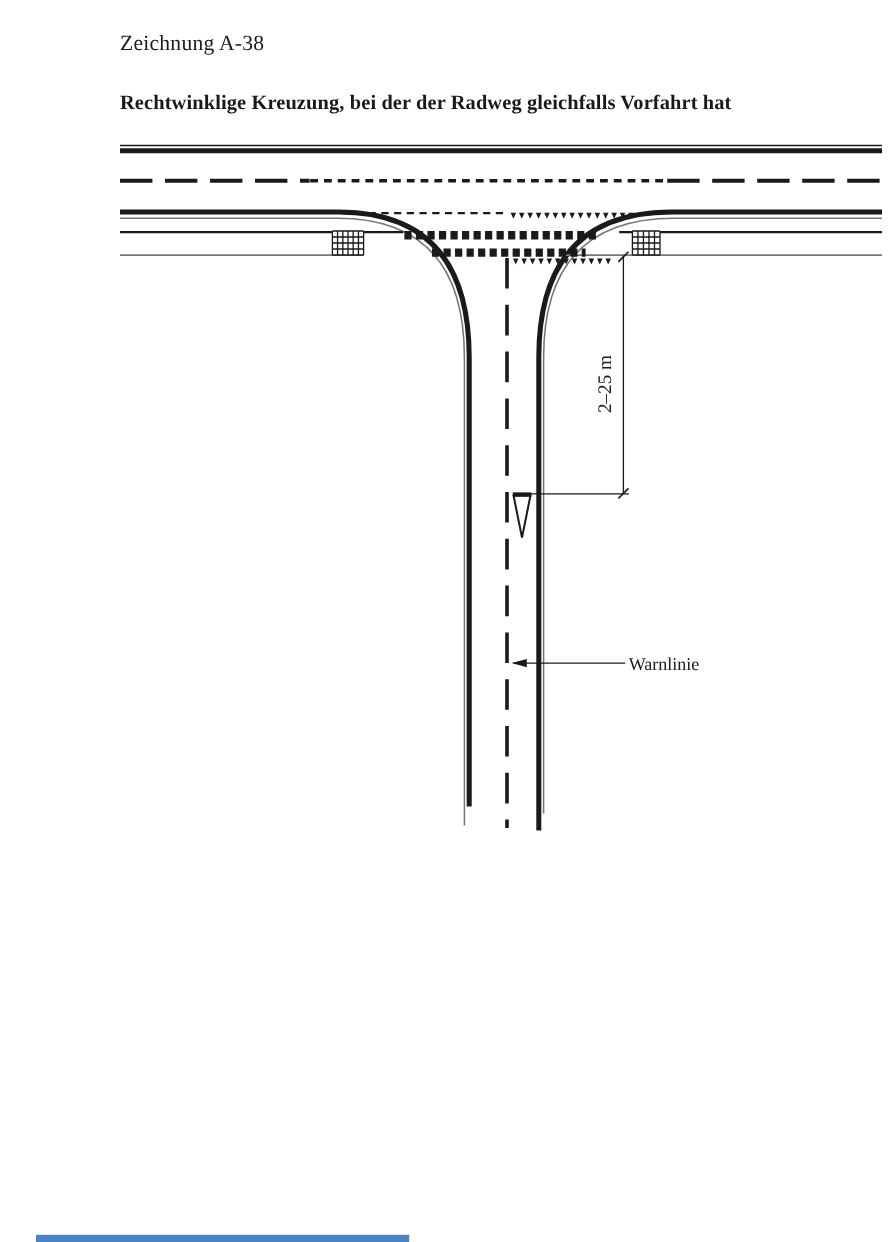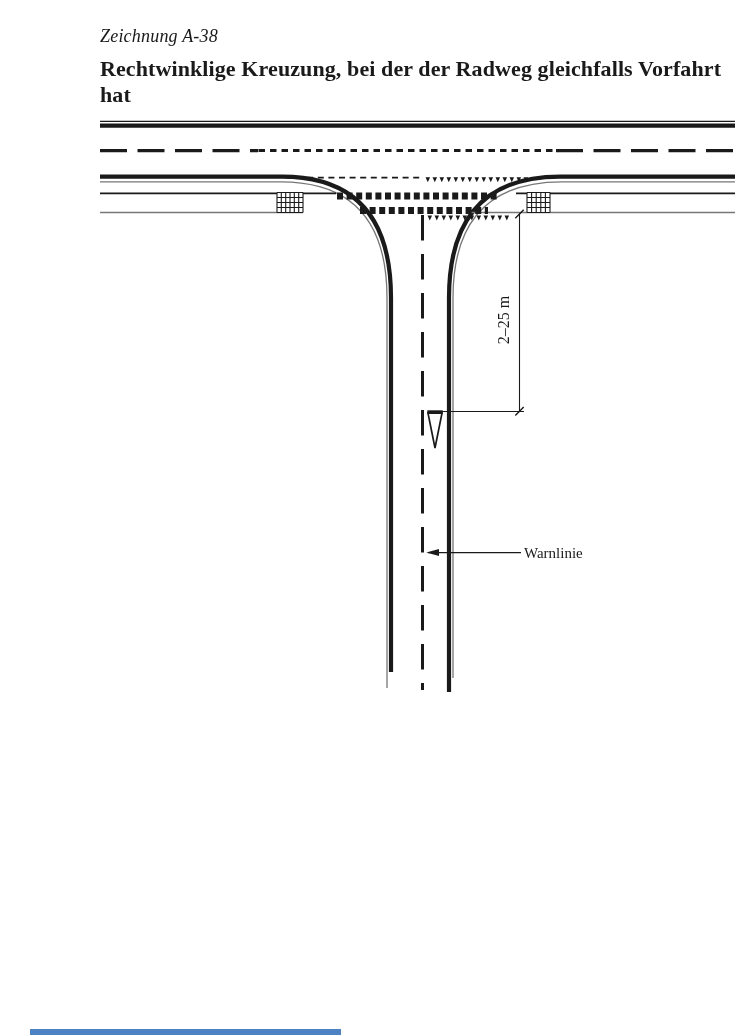--- a/index.html
+++ b/index.html
@@ -1,20 +1,20 @@
 <!DOCTYPE html>
 <html><head>
 <meta charset="utf-8">
 <style>
   html,body{margin:0;padding:0;background:#fff;}
   body{width:743px;height:1035px;position:relative;overflow:hidden;
        font-family:"Liberation Serif",serif;color:#1a1a1a;}
-  .caption{position:absolute;left:100px;top:26px;font-size:18px;font-style:italic;
+  .caption{position:absolute;left:100px;top:26px;font-size:18px;
            letter-spacing:.2px;}
-  .title{position:absolute;left:100px;top:56px;font-size:22px;font-weight:bold;
+  .title{position:absolute;left:100px;top:76px;font-size:17px;font-weight:bold;
          letter-spacing:.1px;}
   .figure-svg{position:absolute;left:0;top:0;}
   .progress-bar{position:absolute;left:30px;top:1029px;width:311px;height:6px;
                 background:#4d82c3;}
   svg text{font-family:"Liberation Serif",serif;fill:#1a1a1a;}
 </style>
 </head>
 <body>
 
 <div class="caption">Zeichnung A-38</div>

